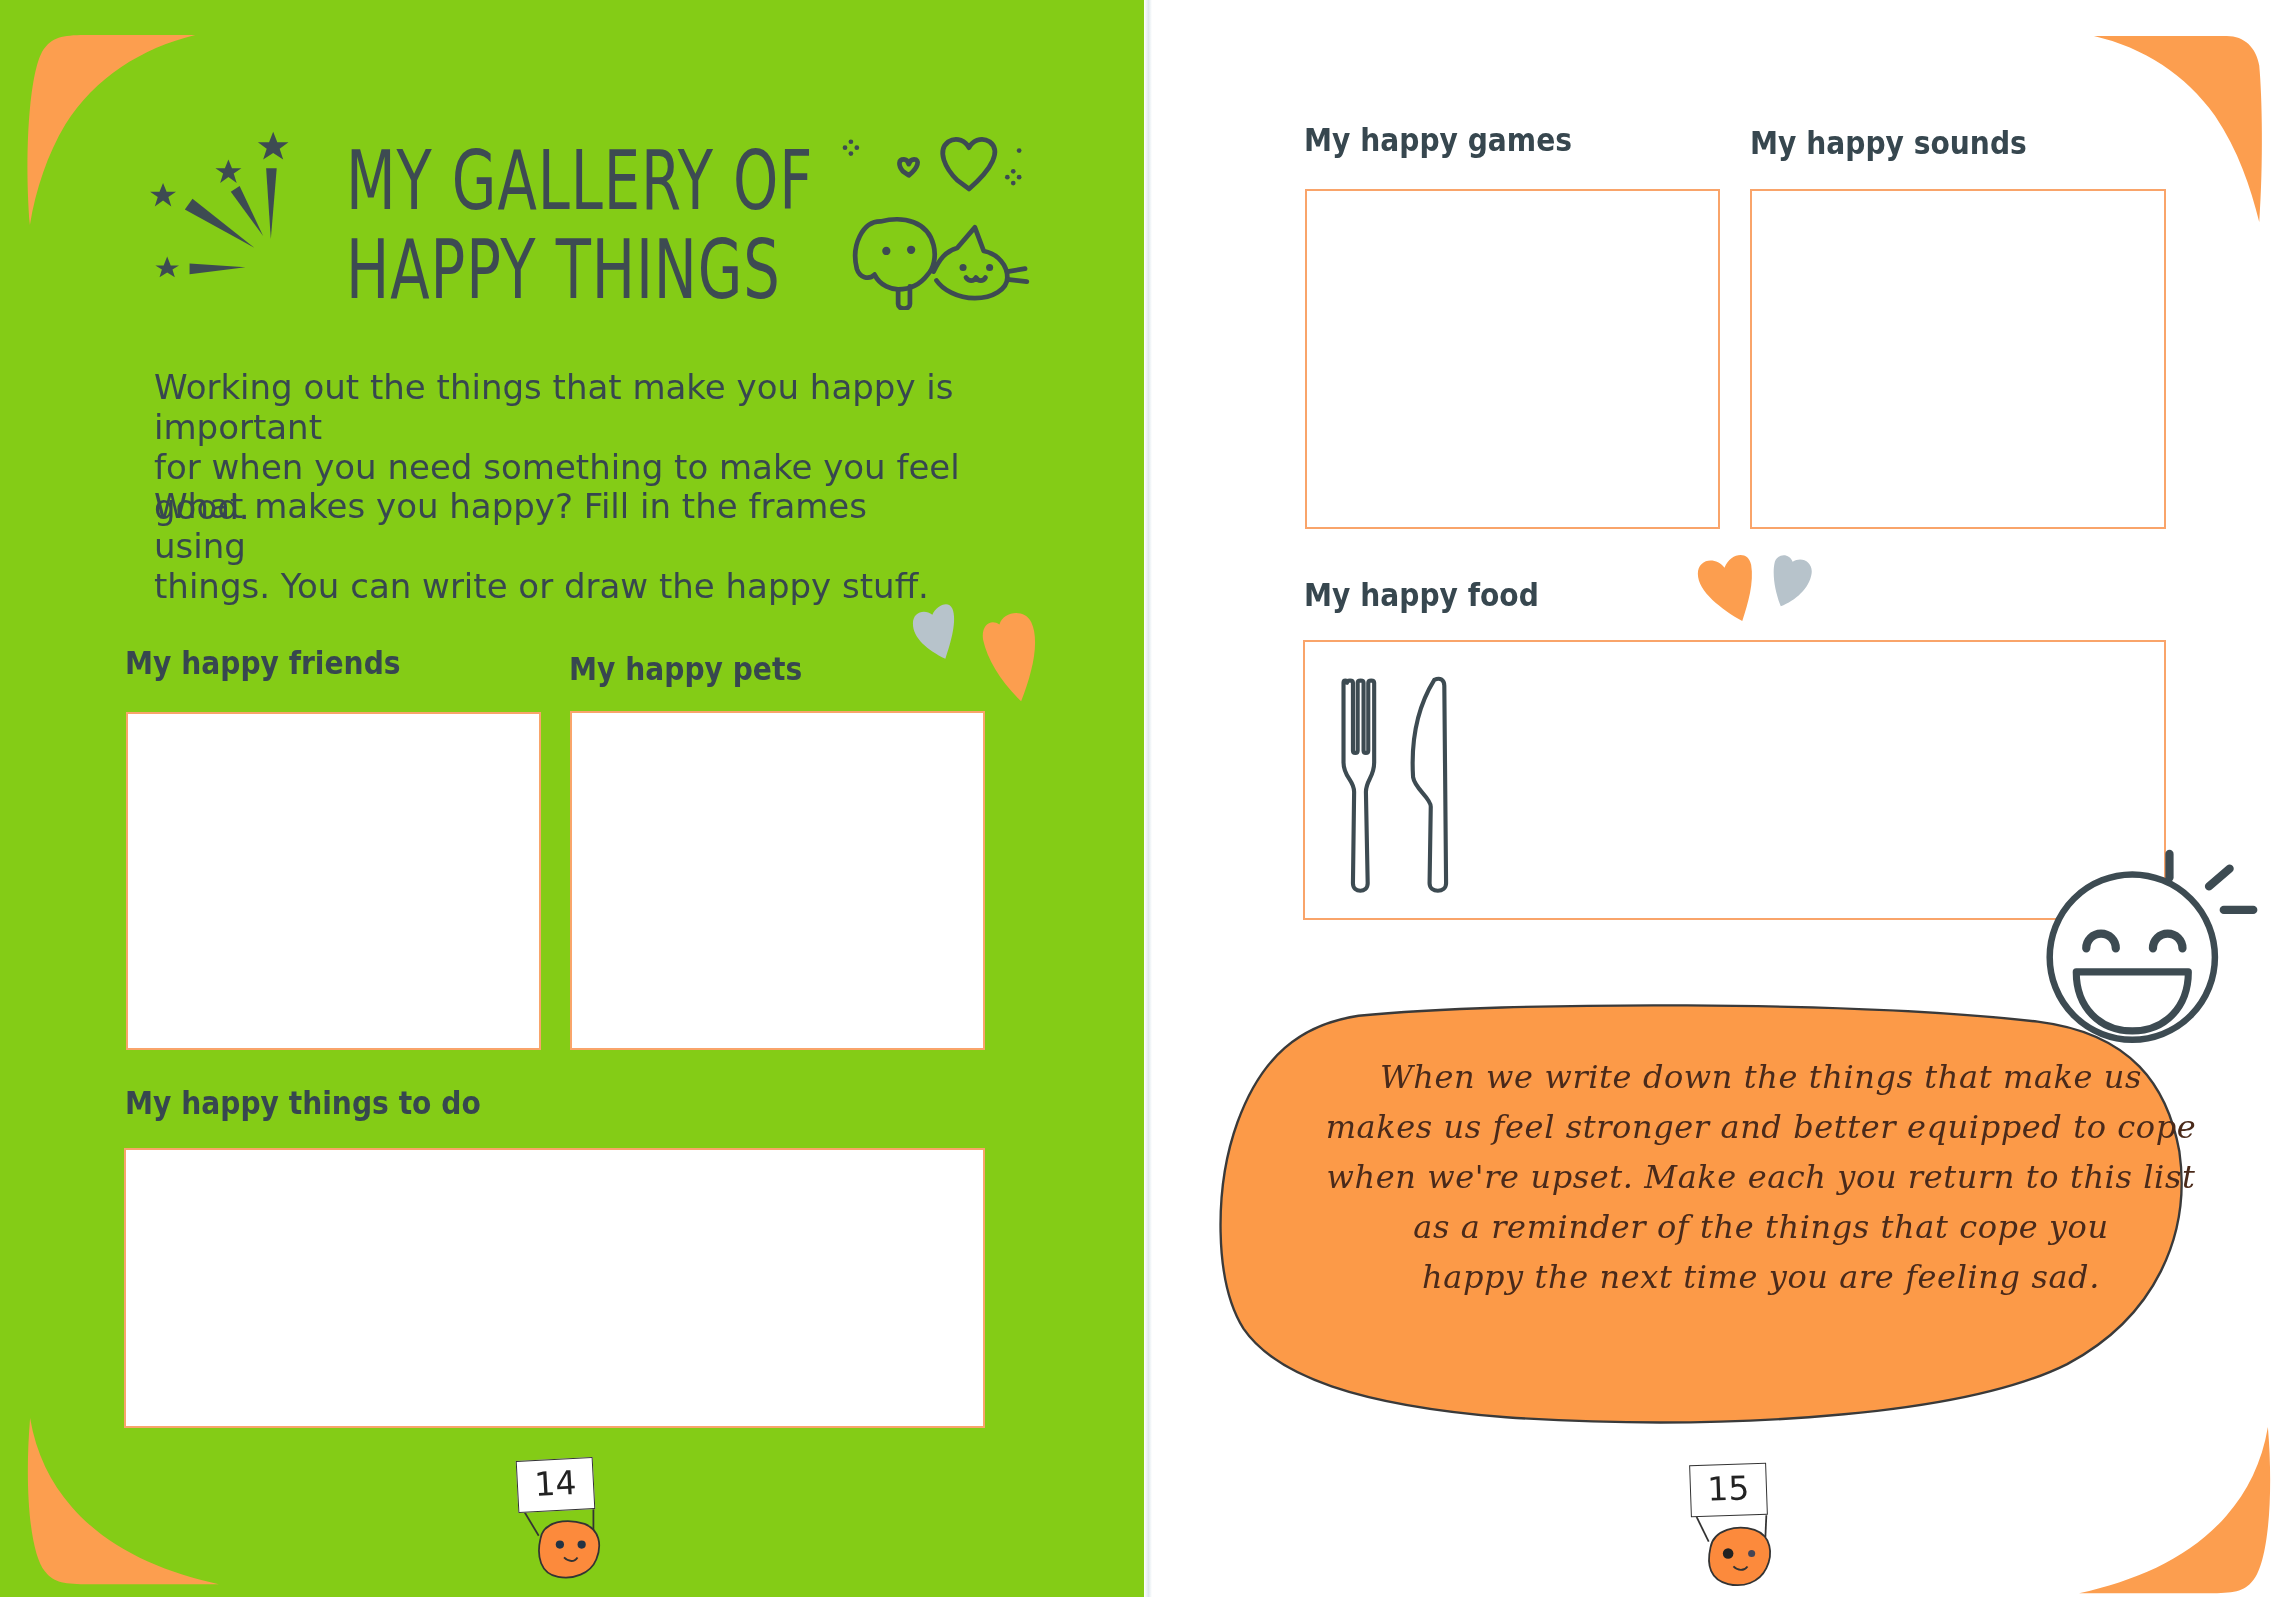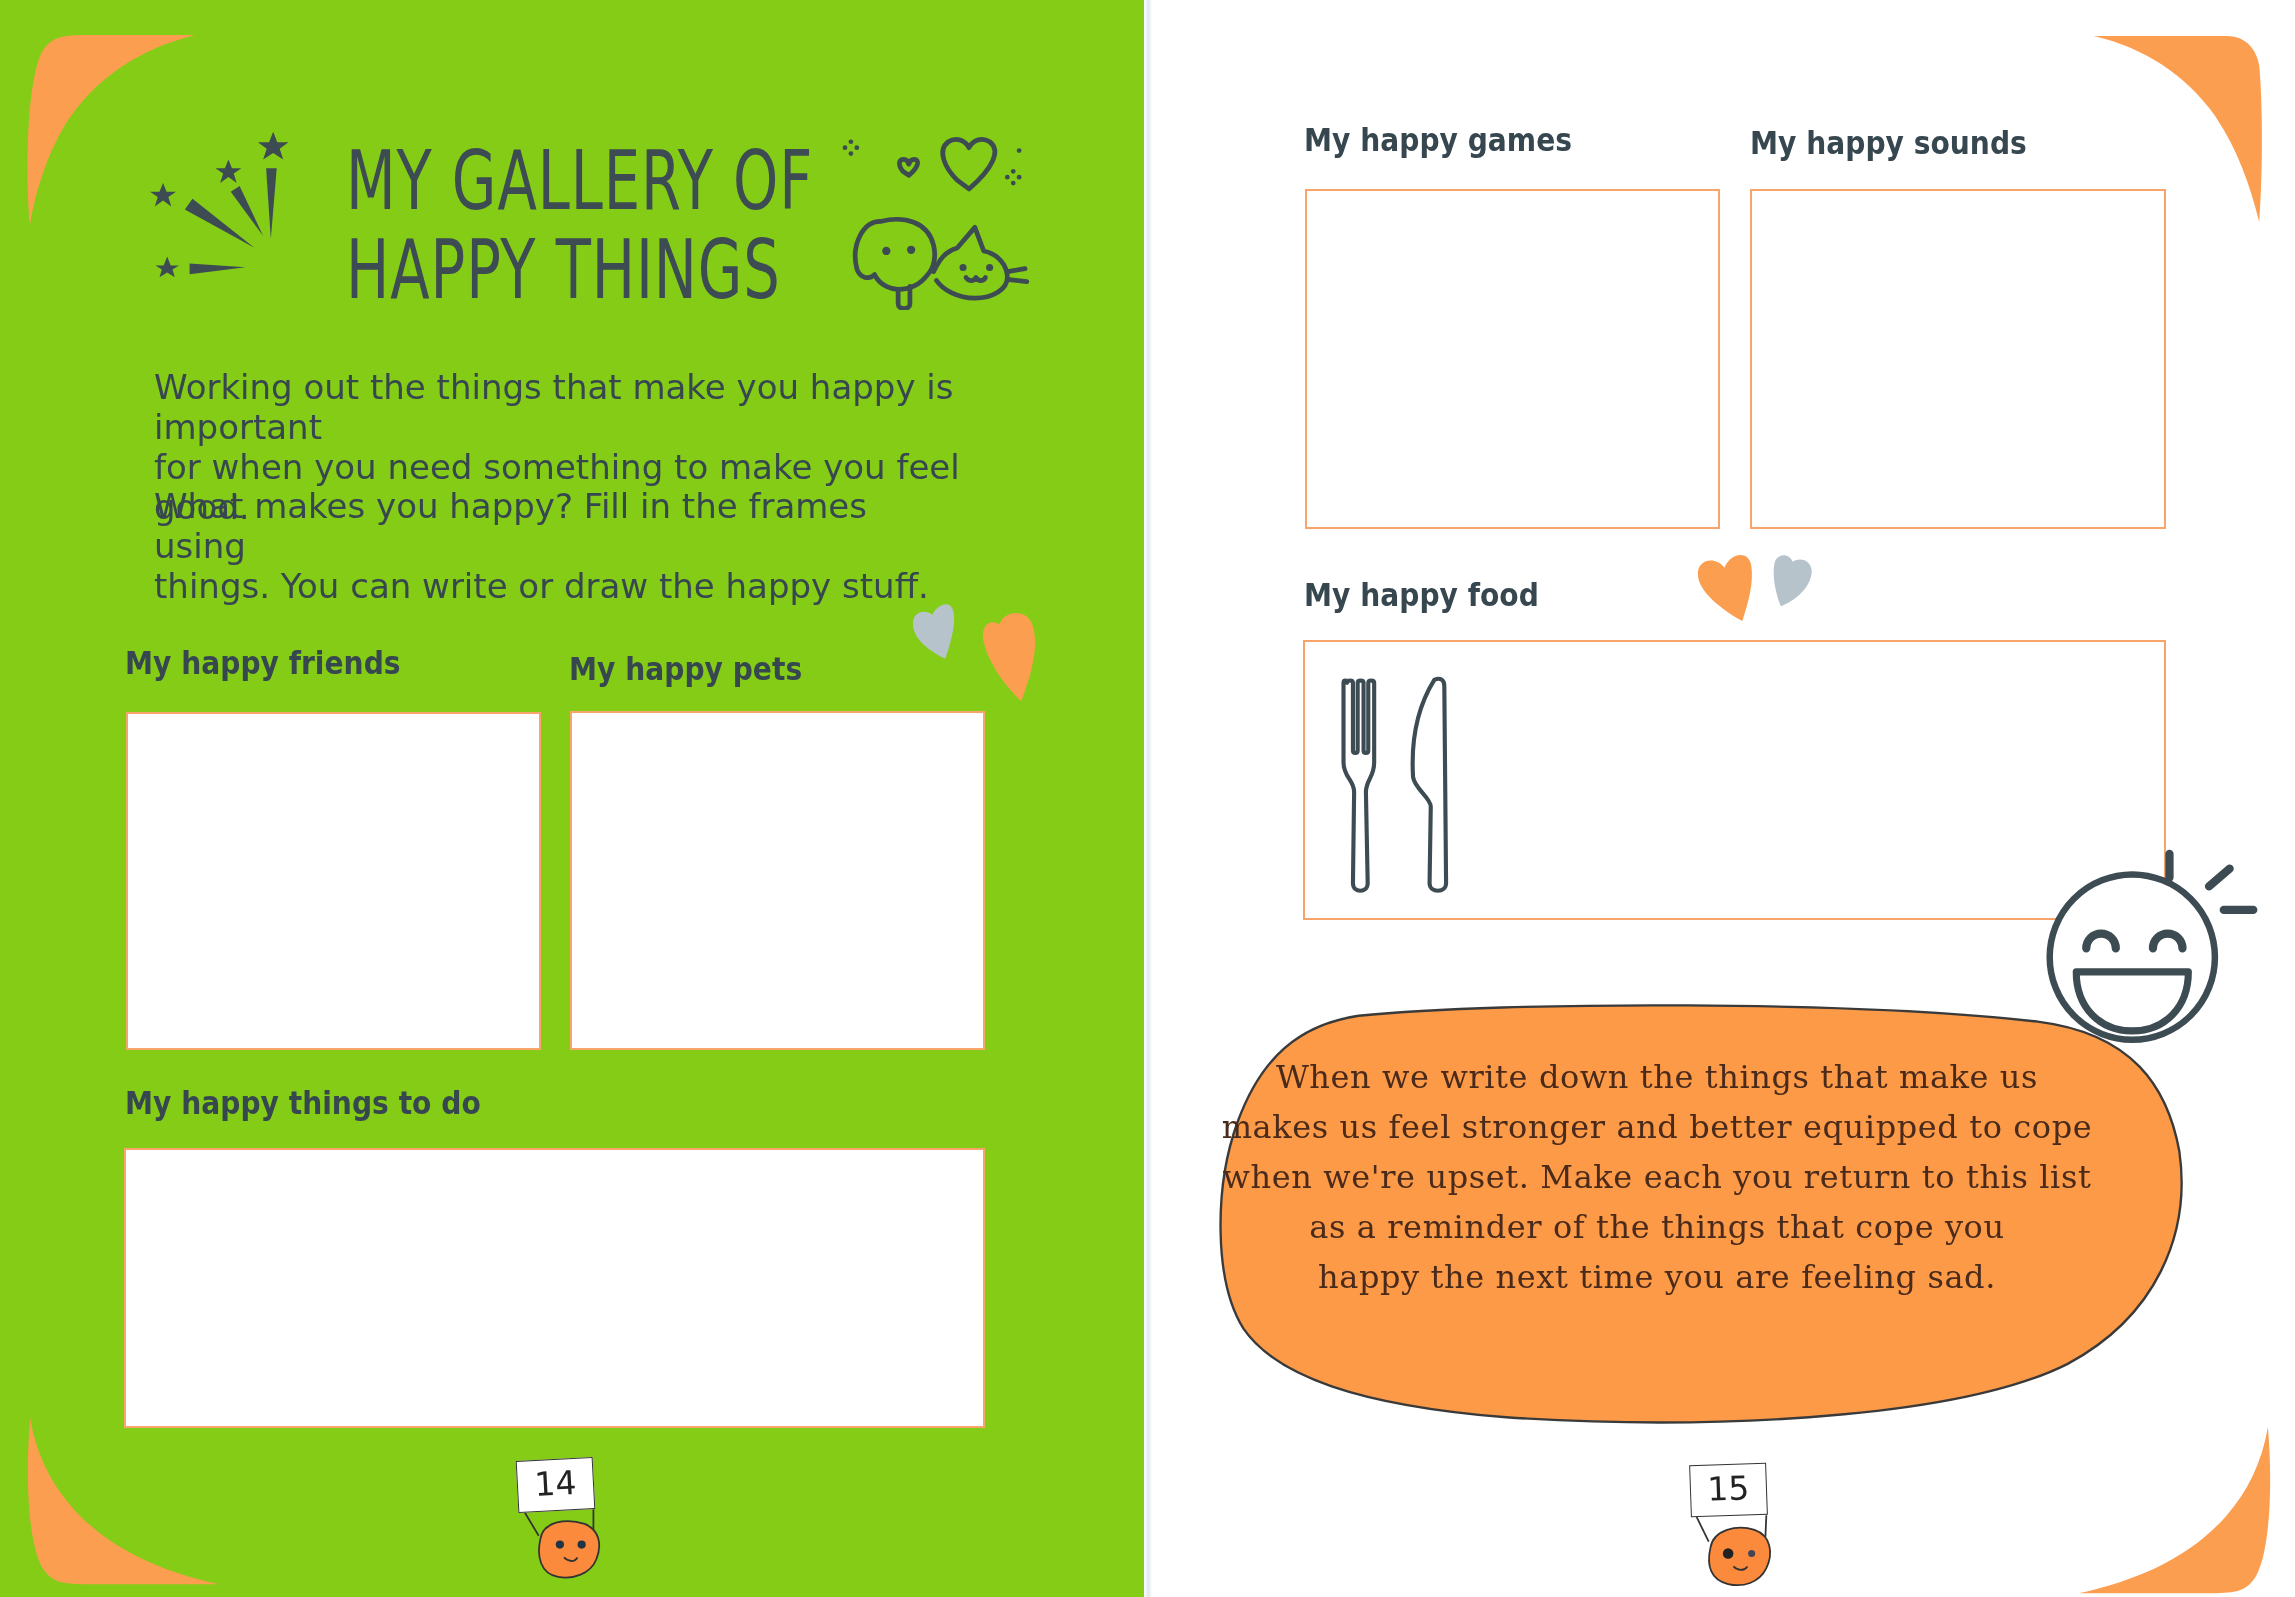--- a/index.html
+++ b/index.html
@@ -12,22 +12,22 @@
            background:linear-gradient(90deg,#ffffff,#e6eef3 45%,#dfe8ee 55%,#ffffff); }
   .abs { position:absolute; }
   .corner { position:absolute; }
   .title { position:absolute; left:346px; top:136px; font-family:"DejaVu Sans Condensed","DejaVu Sans", sans-serif;
            font-size:82px; line-height:89px; color:#3d4b52; letter-spacing:1.2px; font-weight:normal;
            transform:scaleX(0.78); transform-origin:left top; white-space:nowrap; }
   .intro { position:absolute; font-size:34px; line-height:40px; text-align:left; color:#37474f; }
   .label { position:absolute; font-size:32px; font-weight:bold; color:#37474f; white-space:nowrap;
            transform:scaleX(0.88); transform-origin:left top; }
   .frame { position:absolute; border:2.4px solid #f9a46a; box-sizing:border-box; background:#fff; }
-  .bubble-text { position:absolute; left:1220px; top:1043px; width:874px; text-align:center;
-                 font-family:"DejaVu Serif", serif; font-size:32px; line-height:50px;
+  .bubble-text { position:absolute; left:1324px; top:1043px; width:874px; text-align:center;
+                 font-family:"DejaVu Serif", serif; font-style:italic; font-size:32px; line-height:50px;
                  color:#4a2a1a; letter-spacing:0.6px; }
   .bubble-line { display:block; white-space:nowrap; }
   .pagenum-card { position:absolute; width:77px; height:52px; border:1.8px solid #333; background:#fff;
                   box-sizing:border-box; font-size:33px; line-height:48px; text-align:center; color:#222; }
 </style>
 </head>
 <body>
 
 <div class="page page-left">
 

